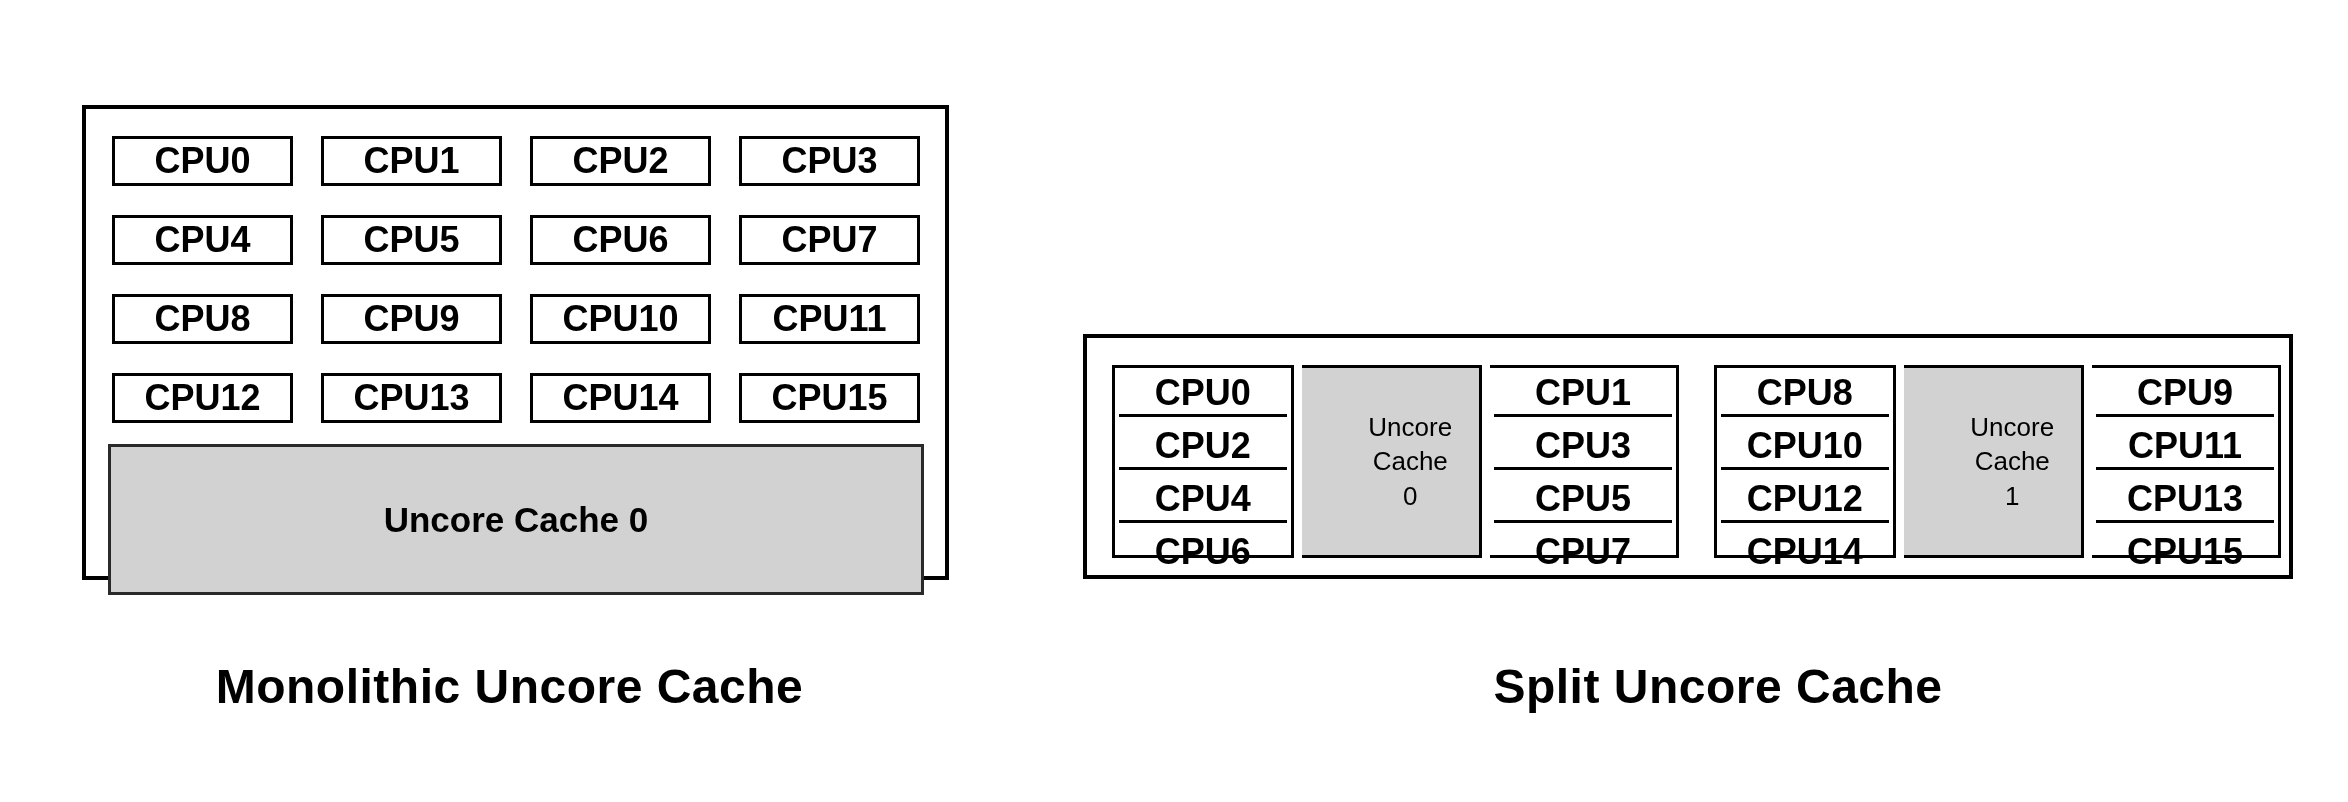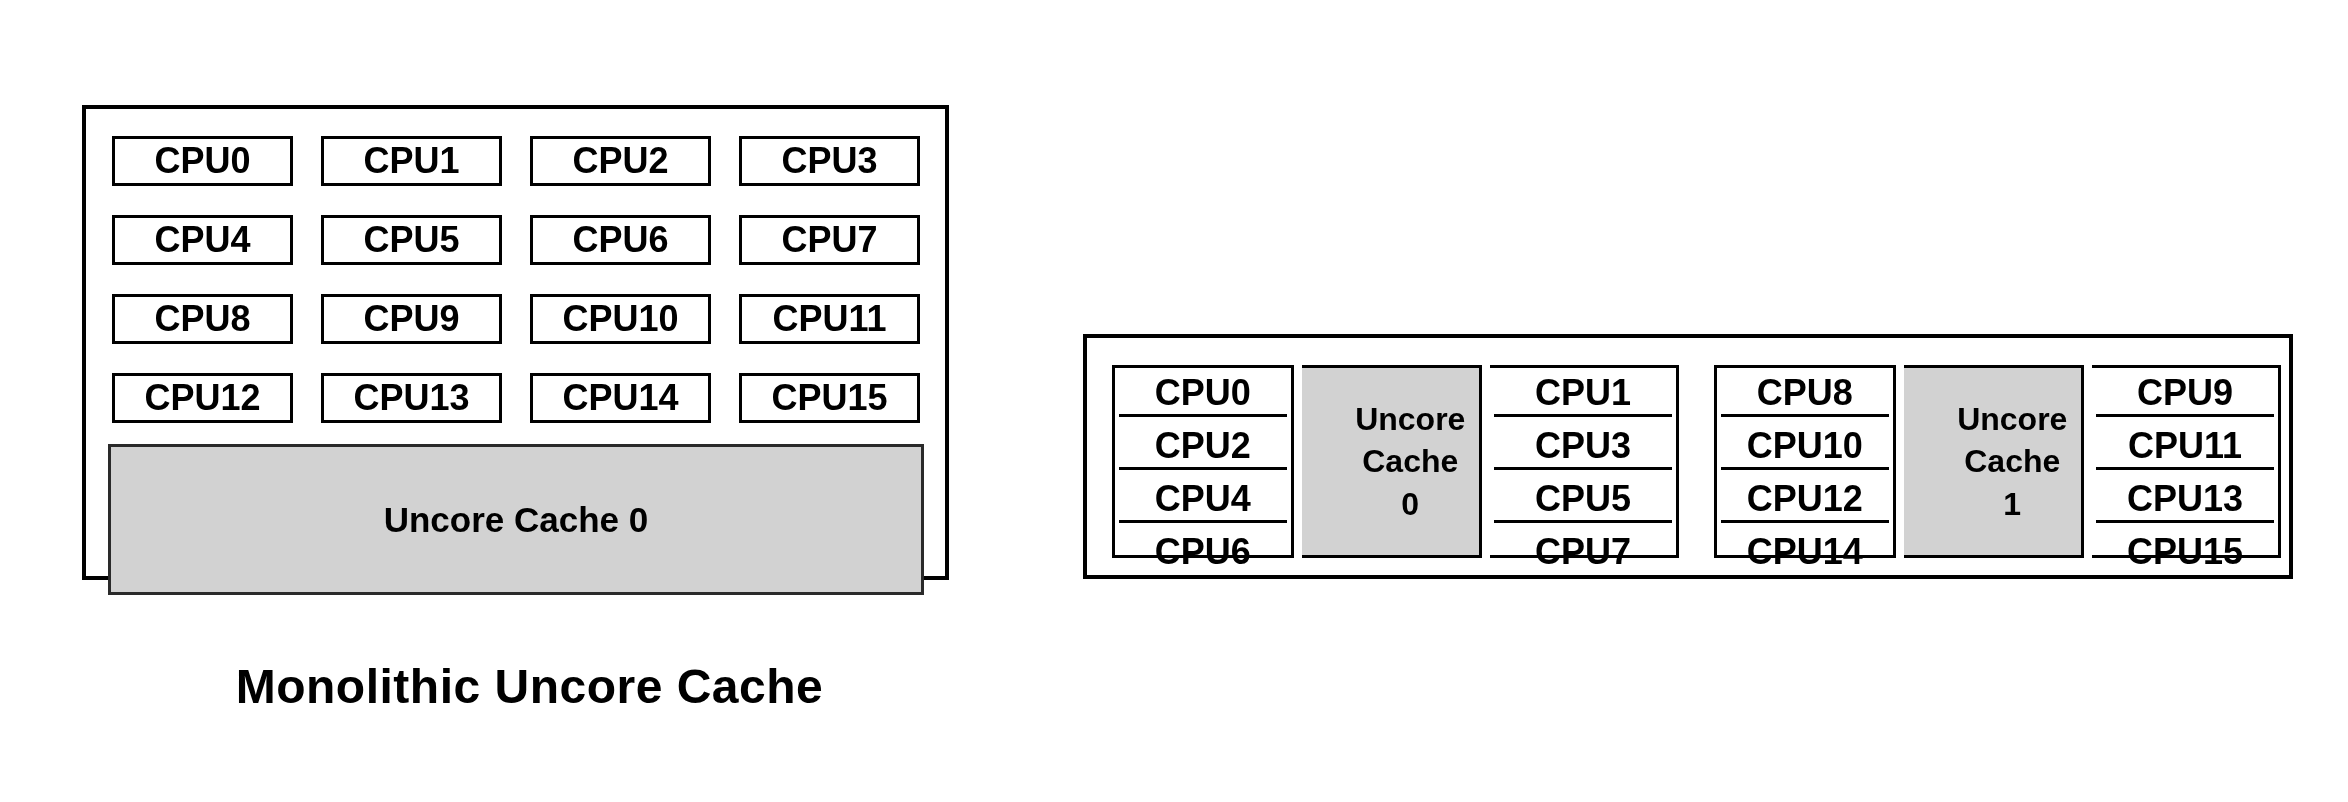--- a/index.html
+++ b/index.html
@@ -97,40 +97,40 @@
     font-size: 36px;
     border-bottom: 3px solid var(--border);
   }
   .scell:last-child { border-bottom: none; }
   .scache {
     background: var(--cache-fill);
     display: flex;
     align-items: center;
     justify-content: center;
     text-align: center;
-    font-weight: bold;
-    font-size: 32px;
+    font-weight: normal;
+    font-size: 26px;
     line-height: 1.32;
     white-space: pre-line;
     padding-left: 40px;
   }
 
   
   .caption {
     position: absolute;
     top: 644px;
     height: 52px;
     display: flex;
     align-items: center;
     justify-content: center;
     font-weight: bold;
     font-size: 48px;
     letter-spacing: 0.5px;
   }
-  .caption.mono-cap  { left: 80px;  width: 867px; }
+  .caption.mono-cap  { left: 60px;  width: 867px; }
   .caption.split-cap { left: 1097px; width: 1210px; }
 </style>
 </head>
 <body>
 
 <div class="canvas">
 
   <section class="mono">
     <div class="cpu-grid">
       <div class="cpu-box">CPU0</div>
@@ -187,14 +187,15 @@
         <div class="scell">CPU9</div>
         <div class="scell">CPU11</div>
         <div class="scell">CPU13</div>
         <div class="scell">CPU15</div>
       </div>
     </div>
 
   </section>
 
   <div class="caption mono-cap">Monolithic Uncore Cache</div>
+  <div class="caption split-cap">Split Uncore Cache</div>
 
 </div>
 
 </body></html>

